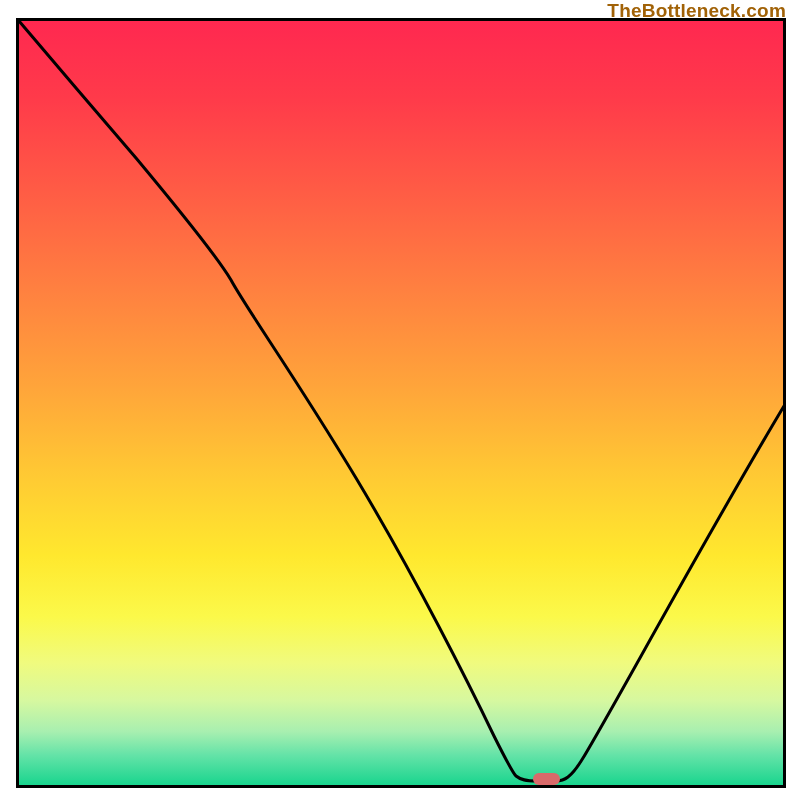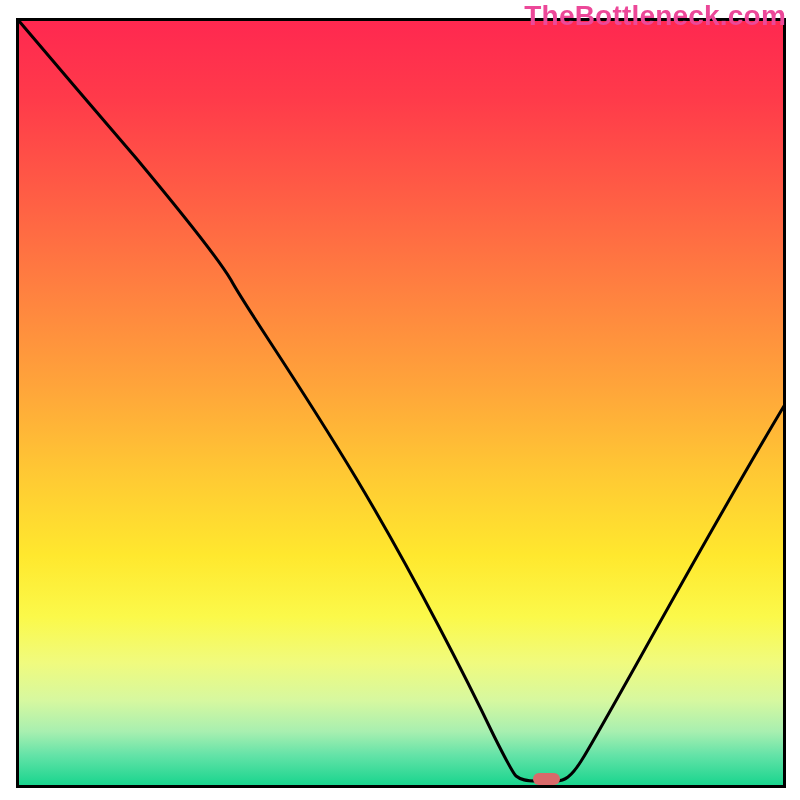--- a/index.html
+++ b/index.html
@@ -59,23 +59,23 @@
     stroke-linejoin: round;
   }
   .marker {
     fill: #d96a6a;
     stroke: none;
   }
   .watermark {
     position: absolute;
     top: 0px;
     right: 14px;
-    font-size: 28px;
+    font-size: 19px;
     font-weight: 600;
-    color: #ec4899;
+    color: #a16207;
     letter-spacing: 0.2px;
   }
 </style>
 </head>
 <body>
 
 <div class="frame">
   <div class="plot-area"></div>
 
   <svg class="curve-layer" viewBox="0 0 770 770" preserveAspectRatio="none">

